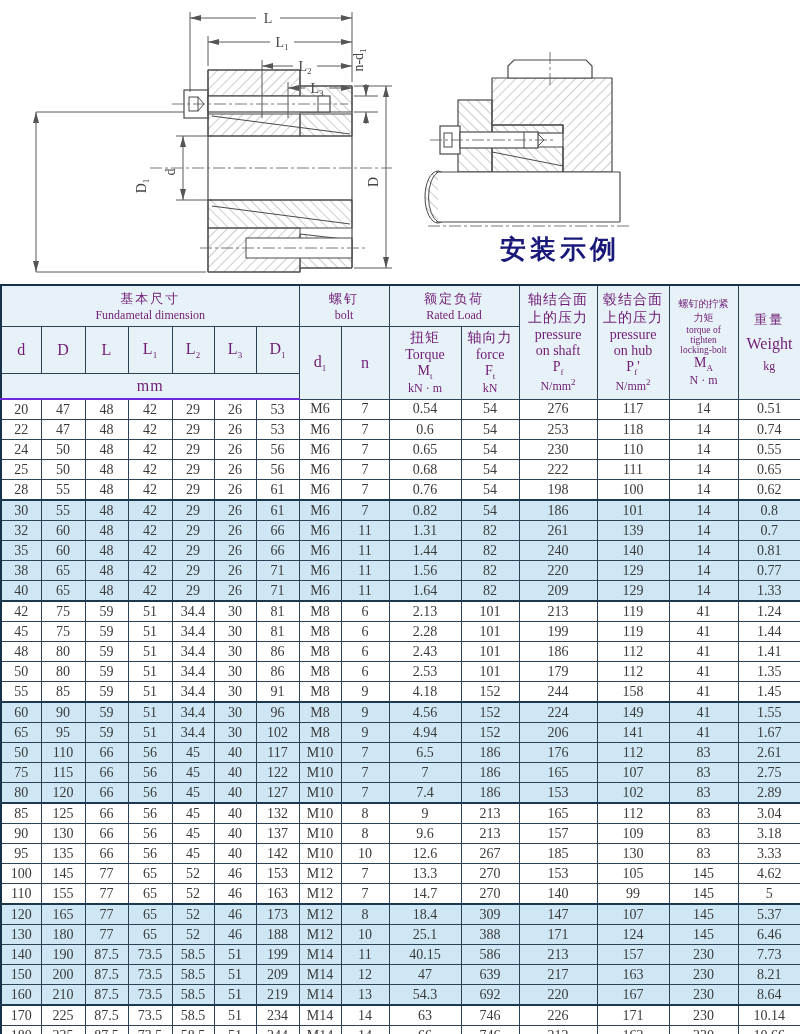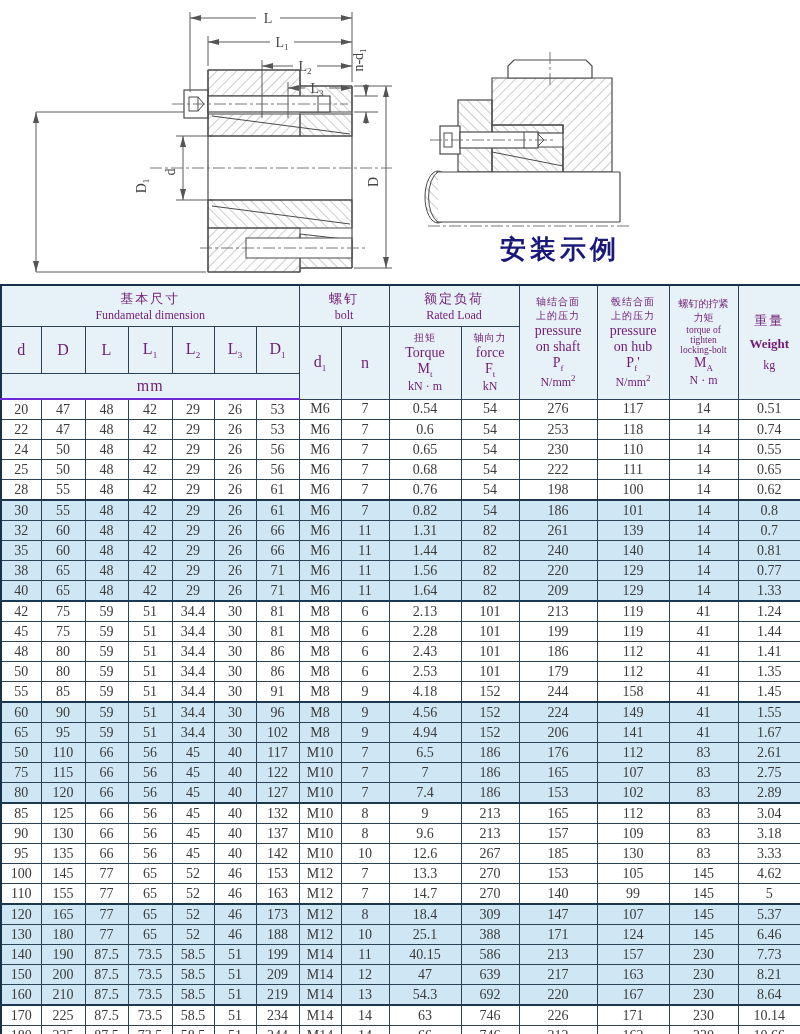--- a/index.html
+++ b/index.html
@@ -10,27 +10,27 @@
   .spec-table th,.spec-table td{border:1px solid #2b4257;text-align:center;vertical-align:middle;padding:0;}
   .spec-table{border:2px solid #16324a;}
   thead th{background:#e7f2f8;color:#701a75;font-weight:normal;}
   thead tr.r1 th{height:40px;}
   thead tr.r2 th{height:46px;}
   thead tr.r3 th{height:24px;}
   thead .zh{font-size:13px;letter-spacing:2px;}
   thead .en{font-size:12px;}
   thead .sym{font-size:14px;}
   thead .unit{font-size:12px;}
-  thead .small .zh{font-size:10px;letter-spacing:1px;}
+  thead .small .zh{font-size:14px;letter-spacing:1px;}
   thead .small .en{font-size:14px;}
   thead .tiny .zh{font-size:10px;letter-spacing:0;}
   thead .tiny .en{font-size:9.5px;text-align:center;}
   thead .bigsym{font-size:16px;}
   thead .mmrow{font-size:16px;letter-spacing:1px;}
-  thead .wlab{font-size:13px;margin:6px 8px;font-weight:bold;}
+  thead .wlab{font-size:16px;margin:6px 8px;}
   tbody td{height:19px;font-size:14px;color:#3a3a3a;background:#ffffff;line-height:1;}
   tbody tr.band td{background:#cfe7f4;}
   tbody tr.gsep td{border-top:2px solid #1d3950;}
   thead tr.r3 th{border-bottom:2px solid #6d28d9;}
   sub{font-size:9px;}
   sup{font-size:9px;}
 </style>
 </head>
 <body>
 

